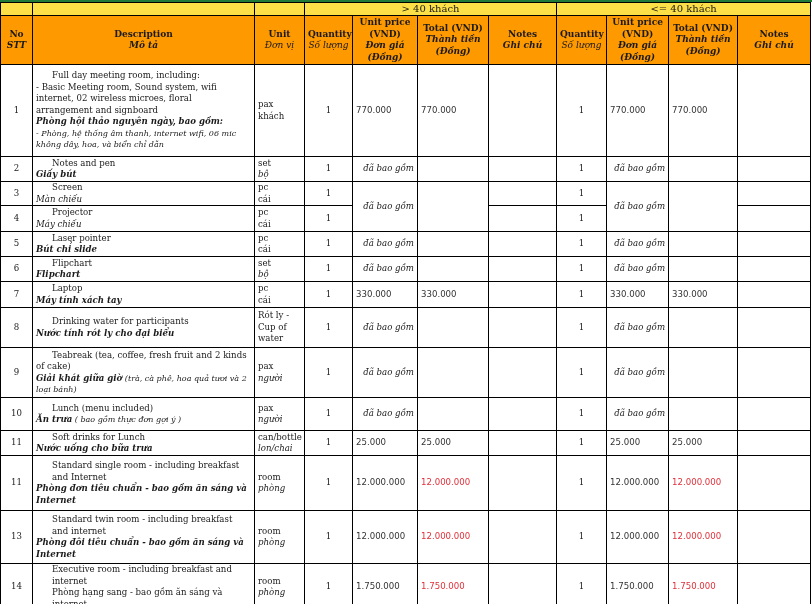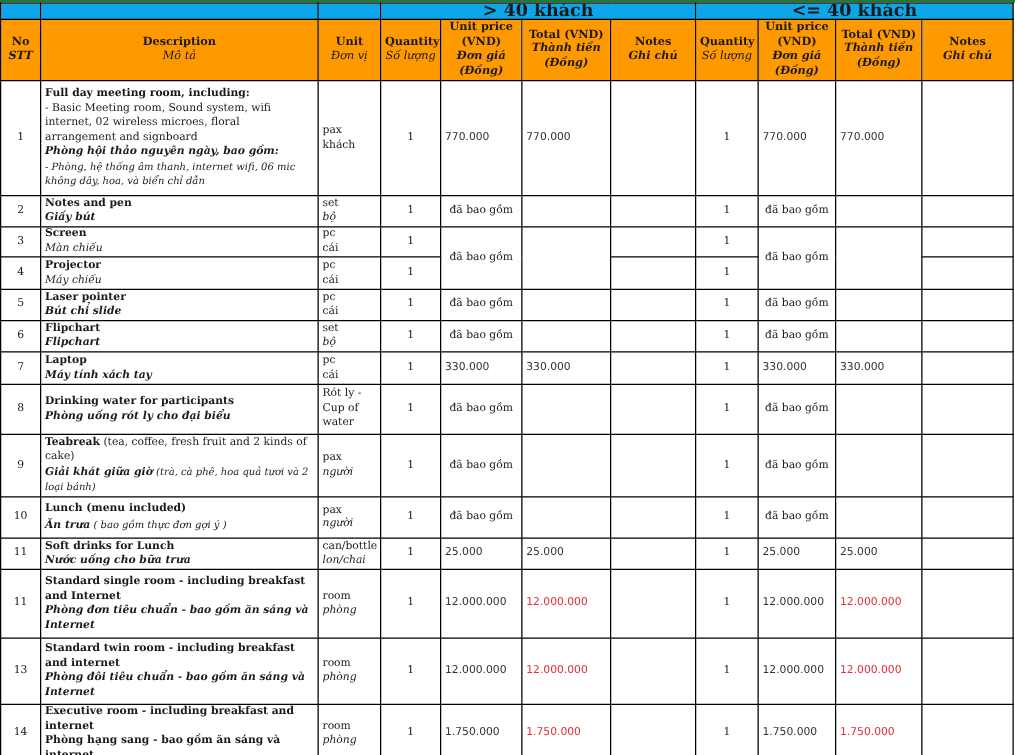--- a/index.html
+++ b/index.html
@@ -3,29 +3,29 @@
 <meta charset="utf-8">
 <style>
   html, body { margin: 0; padding: 0; background: #ffffff; }
   body { width: 812px; height: 604px; overflow: hidden; position: relative;
          font-family: "DejaVu Serif", "Liberation Serif", serif; color: #1a1a1a; }
   .topband { position: absolute; left: 0; top: 0; width: 812px; height: 2px; background: #1f7a3a; }
   table.sheet { position: absolute; left: 0; top: 2px; border-collapse: collapse; table-layout: fixed;
                 width: 810px; }
   table.sheet td { border: 1px solid #000; padding: 0 3px; font-size: 8.6px; line-height: 11.5px;
                    vertical-align: middle; overflow: hidden; }
-  tr.band td { background: #0ea5e9; height: 12px; font-weight: bold; text-align: center; font-size: 14px; line-height: 12px; }
+  tr.band td { background: #fde047; height: 12px; font-weight: normal; text-align: center; font-size: 10px; line-height: 12px; }
   tr.head td { background: #ff9900; height: 48px; text-align: center; font-weight: bold; font-size: 9px; line-height: 11.5px; }
   .it { font-style: italic; font-weight: bold; }
   .ital { font-style: italic; }
-  .b { font-weight: bold; }
+  .b { font-weight: normal; margin-left: 16px; }
   .c { text-align: center; }
   .r { text-align: left; font-family: "DejaVu Sans", "Liberation Sans", sans-serif; font-size: 8.2px; color: #333; }
   .red { color: #e0303a; }
-  .incl { text-align: center; padding-left: 8px; font-size: 8.4px; }
+  .incl { text-align: right; padding-left: 8px; font-size: 8.4px; font-style: italic; }
   .unit { text-align: left; font-size: 8.6px; }
   .unit .u2 { font-style: italic; }
   .desc { text-align: left; }
   .small { font-size: 8px; }
 </style>
 </head>
 <body>
 
 <div class="topband"></div>
 
@@ -53,21 +53,21 @@
     <td colspan="4">&lt;= 40 khách</td>
   </tr>
 
   <tr class="head">
     <td>
           <div>No</div>
           <div class="ital">STT</div>
         </td>
     <td>
           <div>Description</div>
-          <div class="ital" style="font-weight:normal">Mô tả</div>
+          <div class="ital" style="font-weight:bold">Mô tả</div>
         </td>
     <td>
           <div>Unit</div>
           <div class="ital" style="font-weight:normal">Đơn vị</div>
         </td>
     <td>
           <div>Quantity</div>
           <div class="ital" style="font-weight:normal">Số lượng</div>
         </td>
     <td>
@@ -235,21 +235,21 @@
     <td class="c">1</td>
     <td class="r">330.000</td>
     <td class="r">330.000</td>
     <td></td>
   </tr>
 
   <tr style="height:40px">
     <td class="c">8</td>
     <td class="desc">
           <div class="b">Drinking water for participants</div>
-          <div class="it">Phòng uống rót ly cho đại biểu</div>
+          <div class="it">Nước tính rót ly cho đại biểu</div>
         </td>
     <td class="unit">Rót ly - Cup of water</td>
     <td class="c">1</td>
     <td class="incl">đã bao gồm</td>
     <td></td>
     <td></td>
     <td class="c">1</td>
     <td class="incl">đã bao gồm</td>
     <td></td>
     <td></td>

